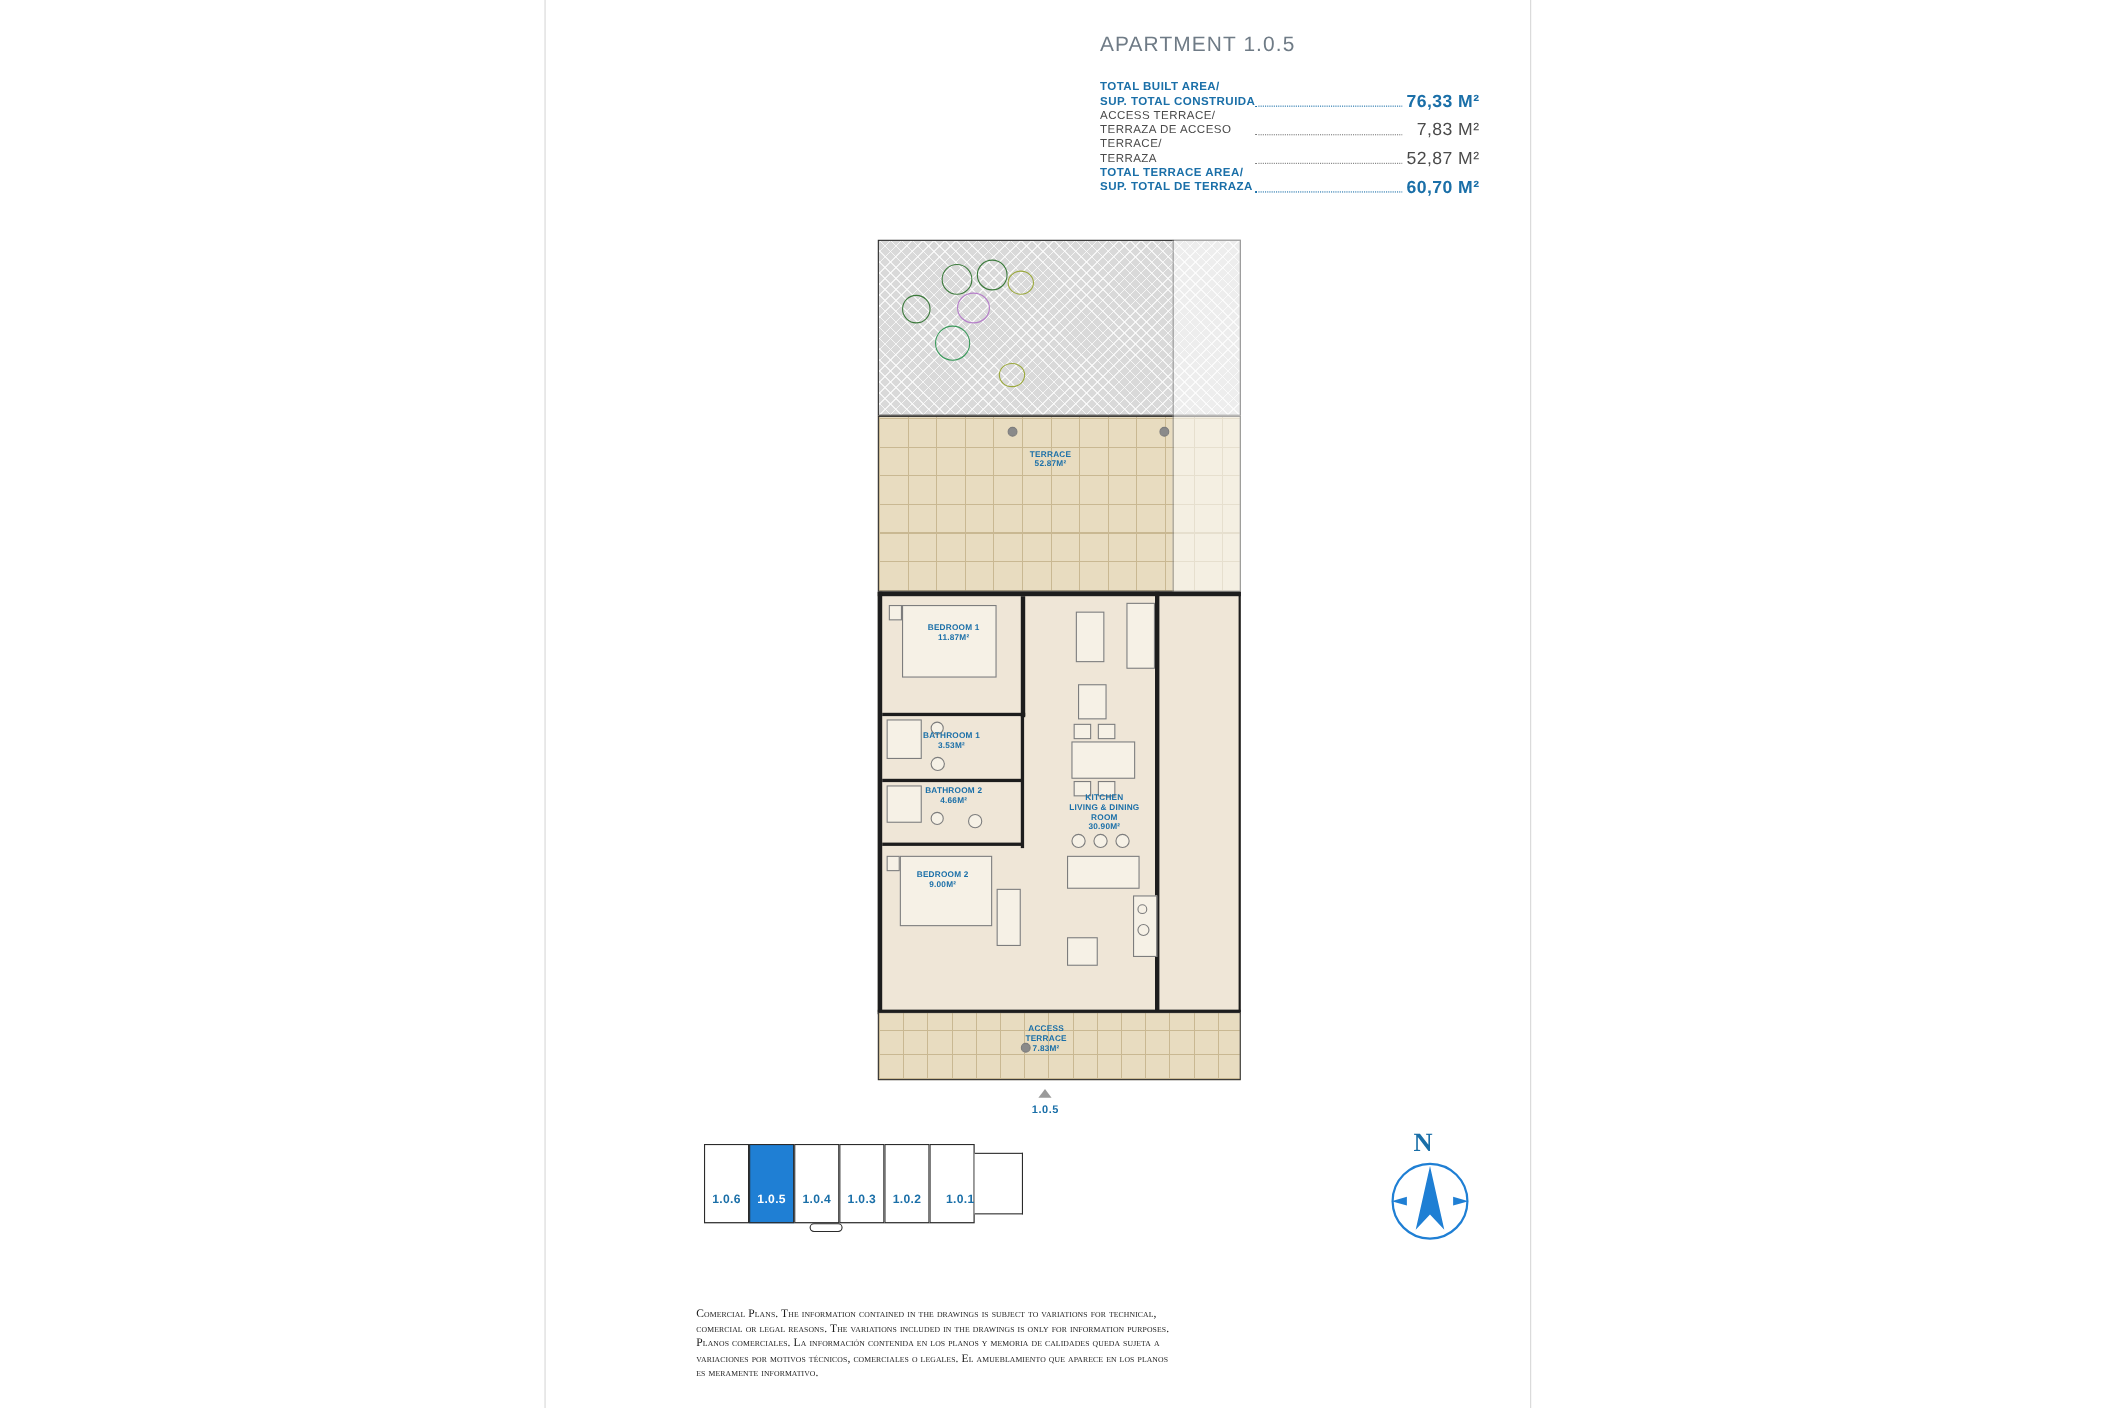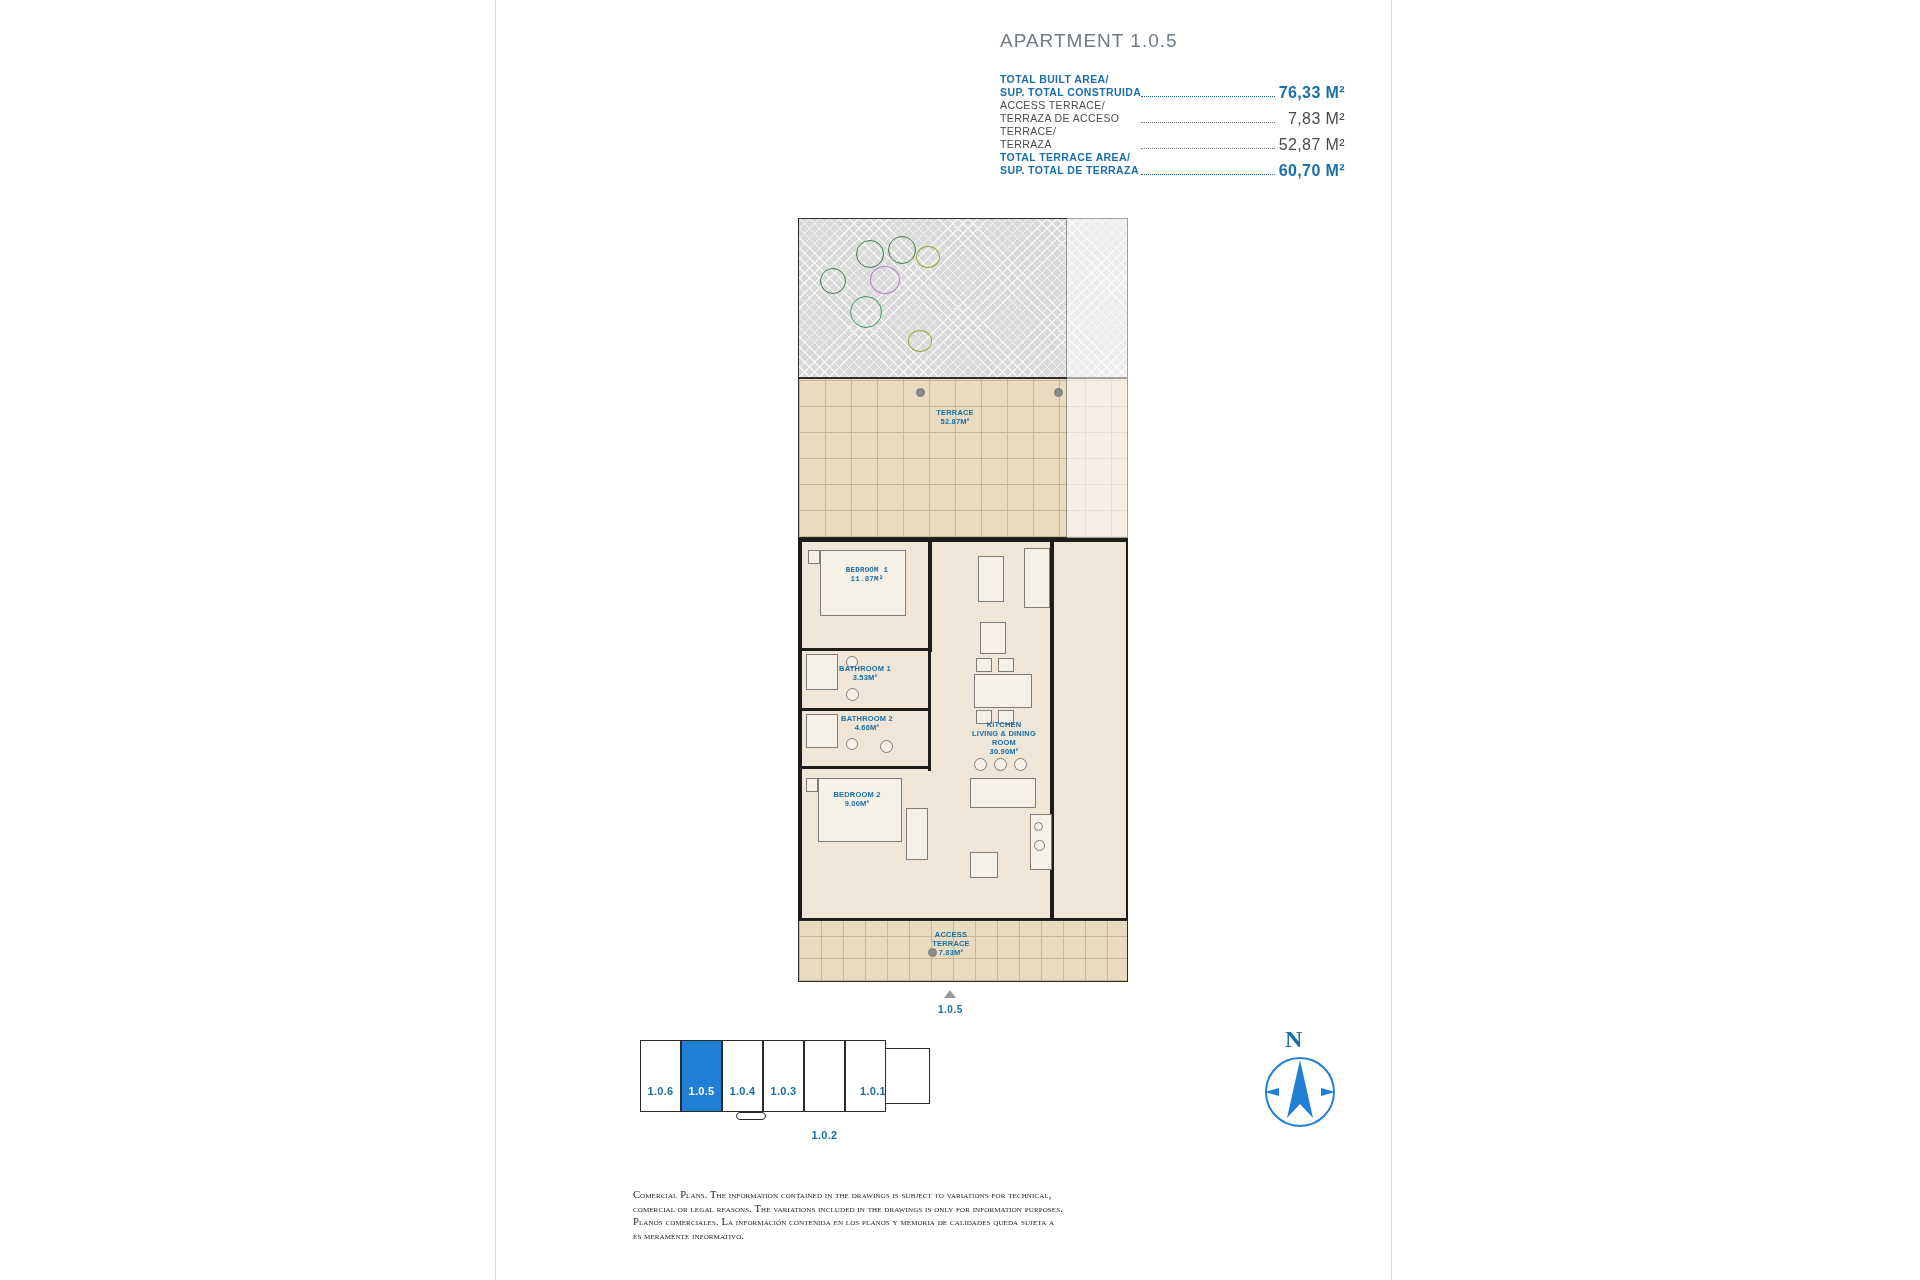--- a/index.html
+++ b/index.html
@@ -138,21 +138,21 @@
   <div class="wall" style="left:252px;top:320px;width:4px;height:384px;"></div>
   <div class="wall" style="left:0px;top:700px;width:330px;height:4px;"></div>
   <div class="wall" style="left:130px;top:324px;width:4px;height:110px;"></div>
   <div class="wall" style="left:4px;top:430px;width:130px;height:3px;"></div>
   <div class="wall" style="left:4px;top:490px;width:128px;height:3px;"></div>
   <div class="wall" style="left:4px;top:548px;width:128px;height:3px;"></div>
   <div class="wall" style="left:130px;top:433px;width:3px;height:120px;"></div>
 
   <div class="furn" style="left:22px;top:332px;width:86px;height:66px;"></div>
   <div class="furn" style="left:10px;top:332px;width:12px;height:14px;"></div>
-  <div class="room-label" style="left:24px;top:348px;width:90px;font-family:Liberation Mono, monospace;">
+  <div class="room-label" style="left:24px;top:348px;width:90px;">
     <span>BEDROOM 1</span><br>
     <span>11.87M²</span>
   </div>
 
   <div class="furn" style="left:8px;top:436px;width:32px;height:36px;"></div>
   <div class="circ" style="left:48px;top:438px;width:12px;height:12px;"></div>
   <div class="circ" style="left:48px;top:470px;width:13px;height:13px;"></div>
   <div class="room-label" style="left:22px;top:446px;width:90px;">
     <span>BATHROOM 1</span><br>
     <span>3.53M²</span>
@@ -215,33 +215,34 @@
   <div class="kp-box" style="left:41px;top:0;width:41px;height:72px;background:#1f7fd4;"></div>
   <div class="kp-box" style="left:82px;top:0;width:41px;height:72px;"></div>
   <div class="kp-box" style="left:123px;top:0;width:41px;height:72px;"></div>
   <div class="kp-box" style="left:164px;top:0;width:41px;height:72px;"></div>
   <div class="kp-box" style="left:205px;top:0;width:41px;height:72px;"></div>
   <div class="kp-box" style="left:246px;top:8px;width:44px;height:56px;border-left:none;"></div>
   <div class="kp-lbl" style="left:0;top:45px;width:41px;">1.0.6</div>
   <div class="kp-lbl" style="left:41px;top:45px;width:41px;color:#ffffff;">1.0.5</div>
   <div class="kp-lbl" style="left:82px;top:45px;width:41px;">1.0.4</div>
   <div class="kp-lbl" style="left:123px;top:45px;width:41px;">1.0.3</div>
-  <div class="kp-lbl" style="left:164px;top:45px;width:41px;margin-top:44px;">1.0.2</div>
+  <div class="kp-lbl" style="left:164px;top:45px;width:41px;">1.0.2</div>
   <div class="kp-lbl" style="left:205px;top:45px;width:56px;">1.0.1</div>
   <div class="kp-box" style="left:96px;top:72px;width:30px;height:8px;border-radius:4px;"></div>
 </div>
 
 <div class="compass">
   <div class="n">N</div>
   <svg width="110" height="110" viewBox="0 0 110 110">
     <circle cx="55" cy="62" r="34" fill="none" stroke="#1f7fd4" stroke-width="2"></circle>
     <path d="M55 30 L68 88 L55 74 L42 88 Z" fill="#1f7fd4"></path>
     <path d="M20 62 L34 58 L34 66 Z" fill="#1f7fd4"></path>
     <path d="M90 62 L76 58 L76 66 Z" fill="#1f7fd4"></path>
   </svg>
 </div>
 
 <div class="disc">
   <div>Comercial Plans. The information contained in the drawings is subject to variations for technical,</div>
   <div>comercial or legal reasons. The variations included in the drawings is only for information purposes.</div>
   <div>Planos comerciales. La información contenida en los planos y memoria de calidades queda sujeta a</div>
+  <div>variaciones por motivos técnicos, comerciales o legales. El amueblamiento que aparece en los planos</div>
   <div>es meramente informativo.</div>
 </div>
 
 </body></html>

